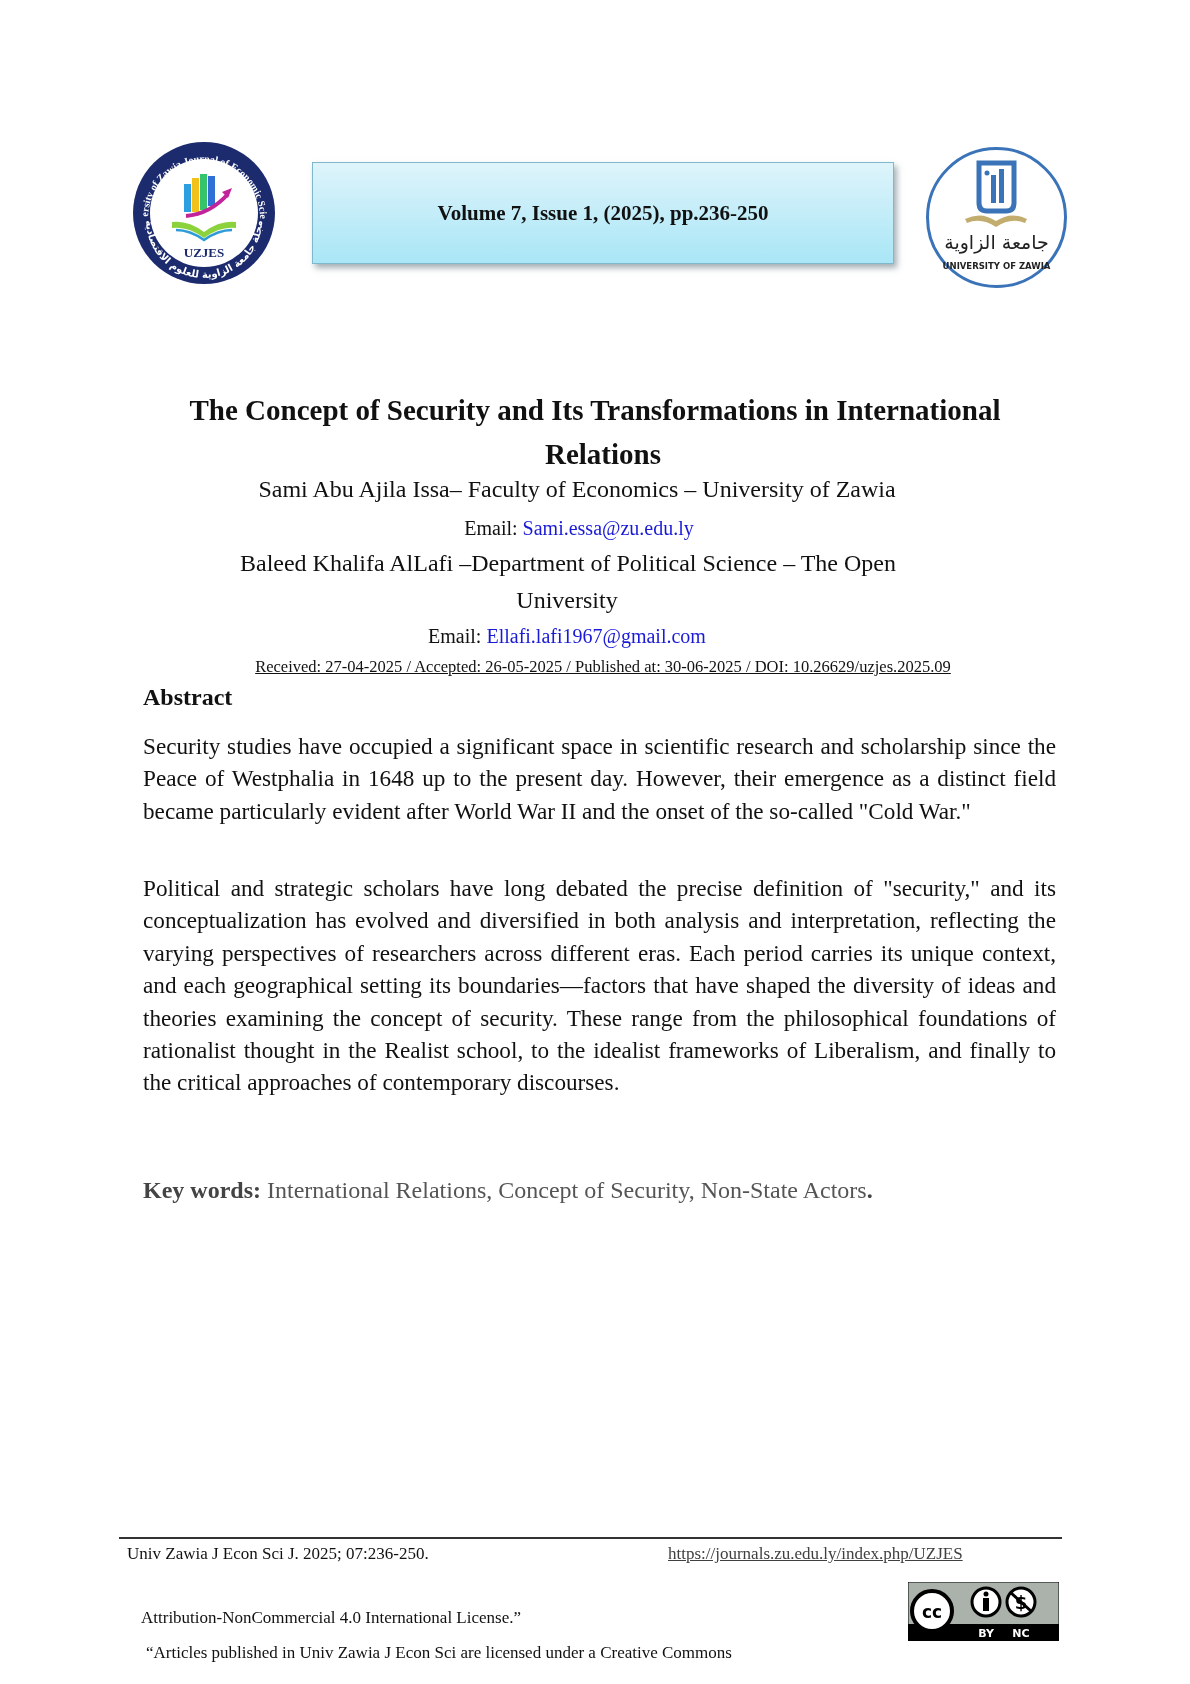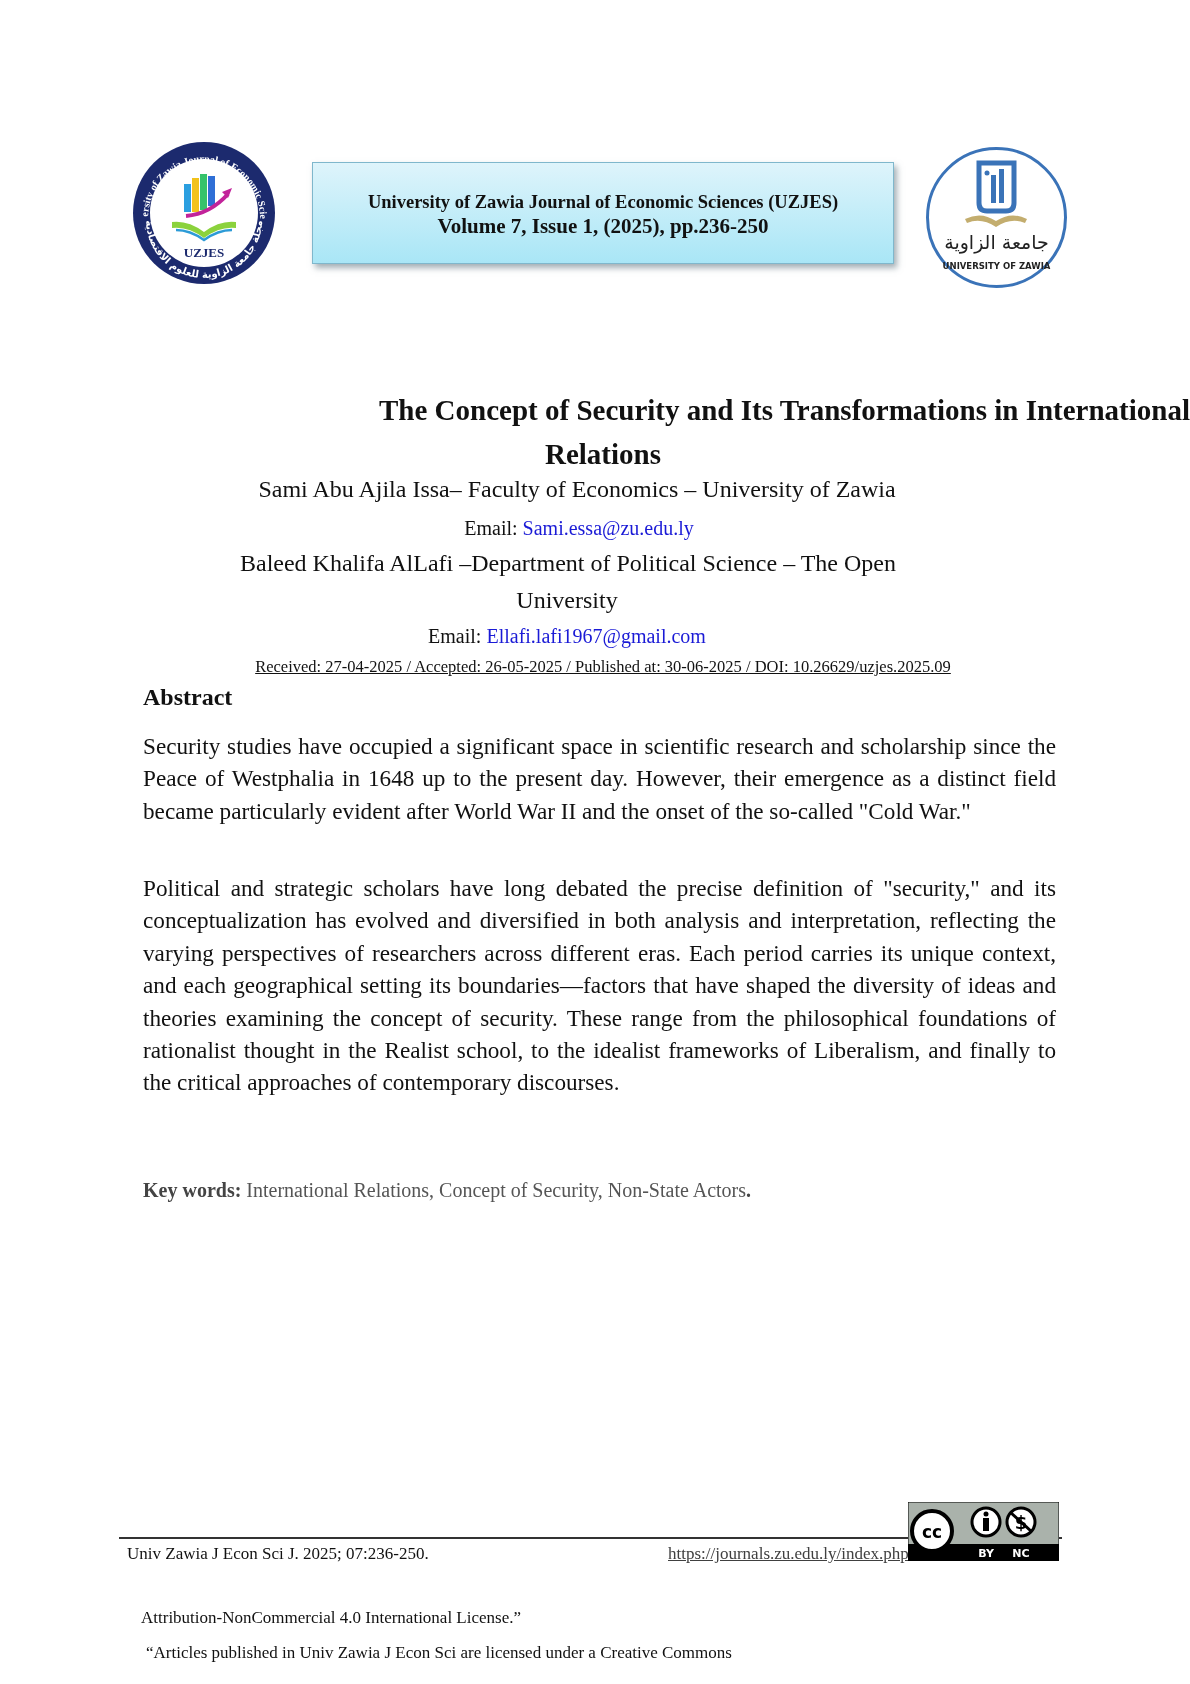--- a/index.html
+++ b/index.html
@@ -24,28 +24,28 @@
   .title { font-weight: bold; font-size: 29px; line-height: 36px; }
   .author { font-size: 24px; line-height: 30px; }
   .email { font-size: 20px; line-height: 26px; }
   .email a { color: #1a1ad6; text-decoration: none; }
   .email a.u { }
   .received { font-size: 16.5px; line-height: 22px; text-decoration: underline; }
 
   .abstract-h { left: 143px; top: 682px; font-weight: bold; font-size: 24px; line-height: 30px; }
   .para { left: 143px; width: 913px; font-size: 23.2px; line-height: 32.4px;
           text-align: justify; }
-  .keywords { left: 143px; top: 1175px; font-size: 20px; line-height: 30px; color: #555; }
+  .keywords { left: 143px; top: 1175px; font-size: 24px; line-height: 30px; color: #555; }
   .keywords b { color: #444; }
 
   
   .footer-rule { left: 119px; top: 1537px; width: 943px; height: 0; border-top: 2.5px solid #333; }
   .footer-text { font-size: 17px; line-height: 20px; color: #111; }
   .footer-link { color: #404040; text-decoration: underline; }
-  .cc-badge { left: 908px; top: 1502px; width: 148px; height: 59px; }
+  .cc-badge { left: 908px; top: 1582px; width: 148px; height: 59px; }
 </style>
 </head>
 <body>
 
 <div class="abs logo-left">
   <svg width="148" height="146" viewBox="0 0 148 146">
     <circle cx="74" cy="73" r="71" fill="#1c2a6e"></circle>
     <circle cx="74" cy="73" r="54" fill="#ffffff"></circle>
     <path id="ringTop" d="M 18 78 A 56 56 0 0 1 130 78" fill="none"></path>
     <text font-family="Liberation Serif, serif" font-size="10" font-weight="bold" fill="#ffffff">
@@ -65,40 +65,39 @@
     <path d="M 56 76 Q 80 74 98 54" stroke="#c2239a" stroke-width="4" fill="none"></path>
     <polygon points="92,52 102,48 98,58" fill="#c2239a"></polygon>
 
     <path d="M 42 82 Q 58 80 74 92 Q 90 80 106 82 L 106 88 Q 90 86 74 98 Q 58 86 42 88 Z" fill="#8bd23c"></path>
     <path d="M 46 90 Q 60 90 74 100 Q 88 90 102 90" stroke="#2c9bd7" stroke-width="2.5" fill="none"></path>
     <text x="74" y="117" text-anchor="middle" font-family="Liberation Serif, serif" font-size="13" font-weight="bold" fill="#1c2a6e">UZJES</text>
   </svg>
 </div>
 
 <div class="abs header-box">
-  <div class="j">University of Zawia Journal of Economic Sciences (UZJES)</div>
   <div class="v">Volume 7, Issue 1, (2025), pp.236-250</div>
 </div>
 
 <div class="abs logo-right">
   <svg width="143" height="145" viewBox="0 0 143 145">
     <circle cx="71.5" cy="72.5" r="69" fill="#ffffff" stroke="#3a73b8" stroke-width="3"></circle>
     <g>
       <path d="M 54 18 L 89 18 L 89 58 Q 89 66 81 66 L 62 66 Q 54 66 54 58 Z" fill="none" stroke="#3a73b8" stroke-width="5"></path>
       <rect x="66" y="30" width="5" height="28" fill="#3a73b8"></rect>
       <rect x="74" y="24" width="5" height="34" fill="#3a73b8"></rect>
       <circle cx="62" cy="28" r="2.5" fill="#3a73b8"></circle>
     </g>
     <path d="M 40 74 Q 56 66 71 76 Q 86 66 102 74 L 100 78 Q 86 72 71 82 Q 56 72 42 78 Z" fill="#c3ad6e"></path>
     <text x="71.5" y="104" text-anchor="middle" font-family="DejaVu Sans, sans-serif" font-size="19" fill="#222">جامعة الزاوية</text>
     <text x="71.5" y="124" text-anchor="middle" font-family="DejaVu Sans, sans-serif" font-size="8.5" font-weight="bold" fill="#222">UNIVERSITY OF ZAWIA</text>
   </svg>
 </div>
 
-<div class="abs center-line title" style="top:392px;text-align:right;">The Concept of Security and Its Transformations in International</div>
+<div class="abs center-line title" style="top:392px;">The Concept of Security and Its Transformations in International</div>
 <div class="abs center-line title" style="top:436px;padding-left:8px;">Relations</div>
 
 <div class="abs center-line author" style="top:474px; left:-18px;">Sami Abu Ajila Issa– Faculty of Economics – University of Zawia</div>
 <div class="abs center-line email" style="top:515px; left:-16px;">
   <span>Email: </span><a class="u">Sami.essa@zu.edu.ly</a>
 </div>
 
 <div class="abs center-line author" style="top:548px; left:-27px;">Baleed Khalifa AlLafi –Department of Political Science – The Open</div>
 <div class="abs center-line author" style="top:585px; left:-28px;">University</div>
 <div class="abs center-line email" style="top:623px; left:-28px;">

